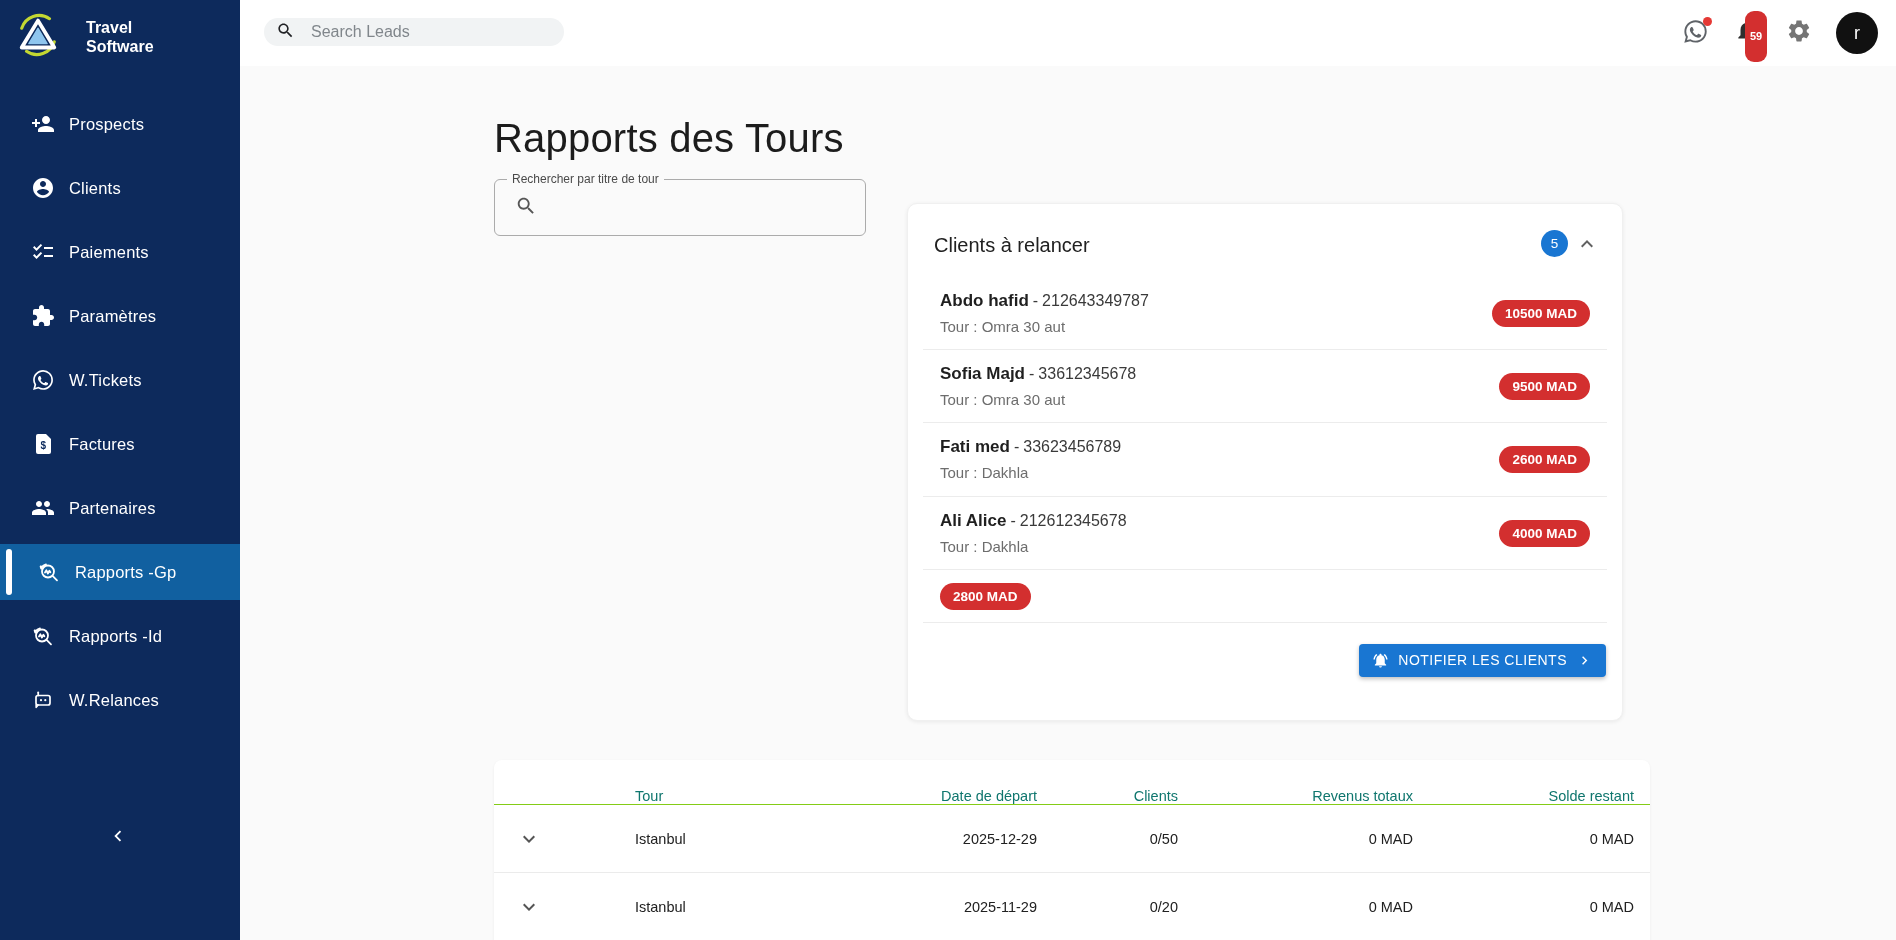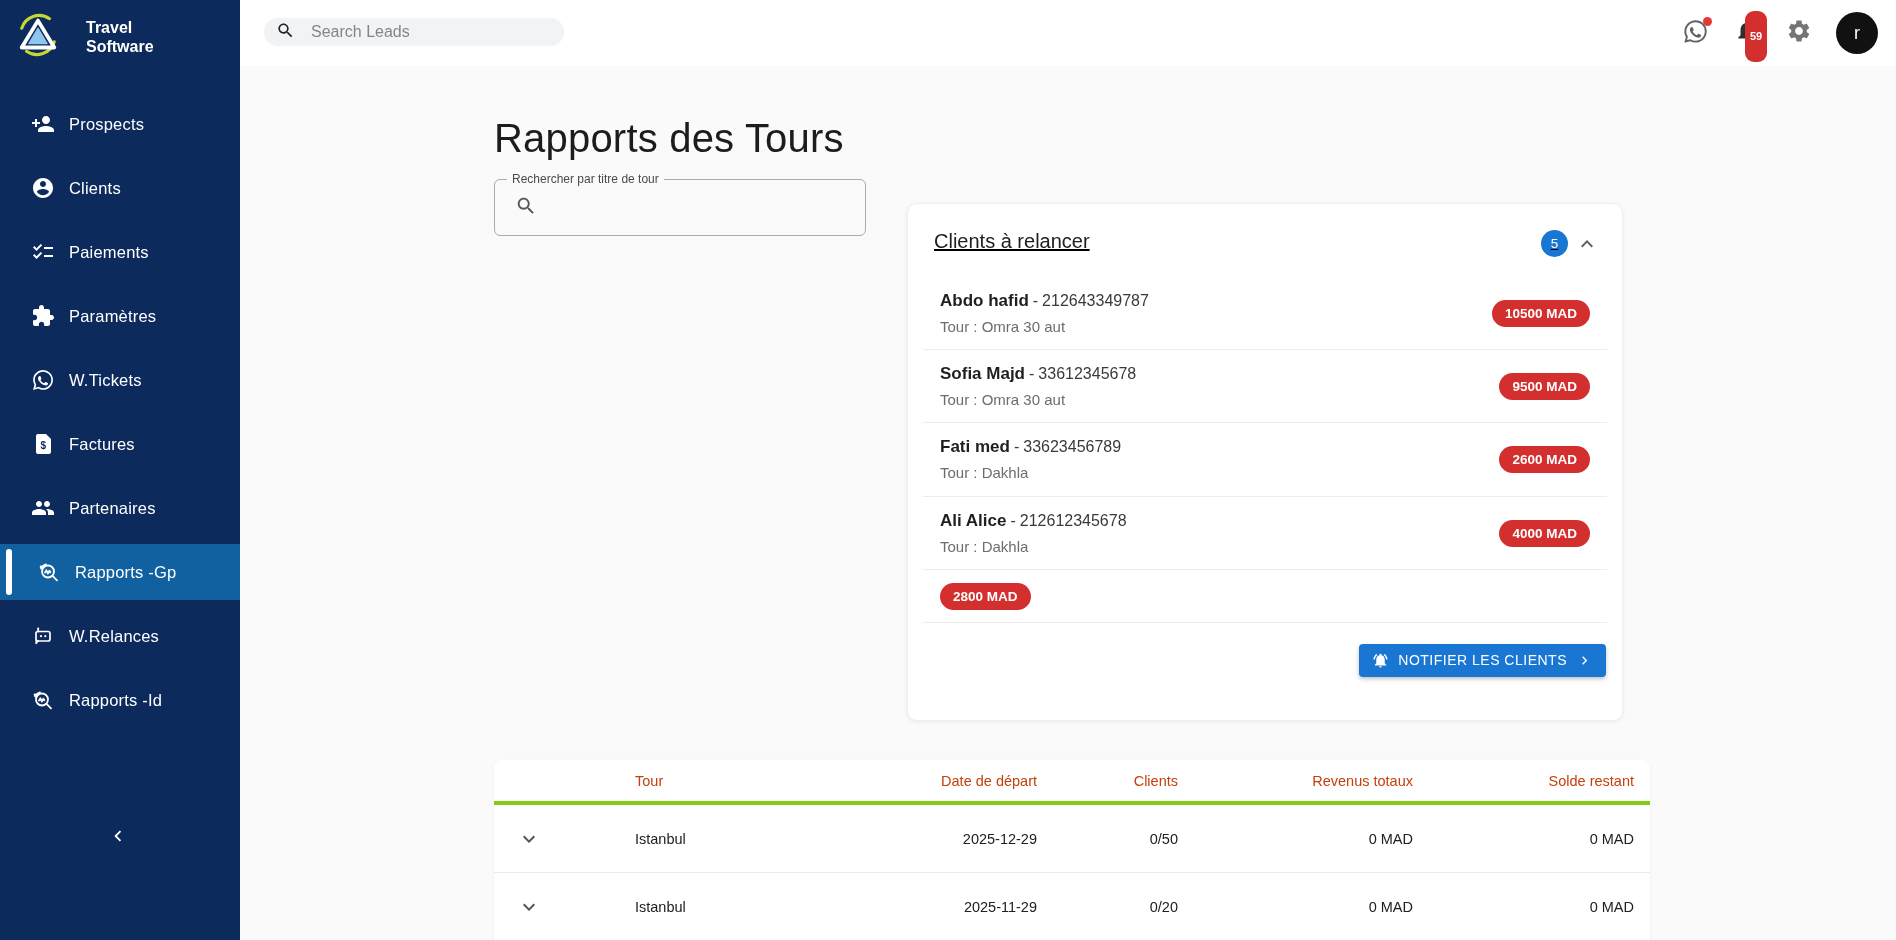--- a/index.html
+++ b/index.html
@@ -29,39 +29,39 @@
   .wa-dot{position:absolute;top:-1px;right:-2px;width:9px;height:9px;background:#e53935;border-radius:50%;}
   .bell-badge{position:absolute;top:-7px;left:13px;background:#d32f2f;color:#fff;font-size:11px;font-weight:bold;border-radius:9px;padding:20px 5px;line-height:1;}
   .avatar{width:42px;height:42px;border-radius:50%;background:#111;color:#fff;display:flex;align-items:center;justify-content:center;font-size:18px;cursor:pointer;}
   
   .page-title{position:absolute;left:494px;top:116px;font-size:40px;color:#1c1c1c;font-weight:400;letter-spacing:.2px;}
   .tour-search{position:absolute;left:494px;top:179px;width:372px;height:57px;border:1px solid #ababab;border-radius:6px;box-sizing:border-box;display:flex;align-items:center;padding-left:20px;gap:10px;}
   .tour-search .field-label{position:absolute;top:-8px;left:12px;background:#fafafa;padding:0 5px;font-size:12px;color:#4a4a4a;}
   .tour-search input{flex:1;border:none;outline:none;background:transparent;height:100%;font-size:17px;color:#222;font-family:"Liberation Sans",sans-serif;}
   
   .relance-card{position:absolute;left:907px;top:203px;width:716px;height:518px;background:#fff;border-radius:10px;border:1px solid #f0f0f0;box-shadow:0 1px 4px rgba(0,0,0,.07);box-sizing:border-box;}
-  .card-header{display:flex;align-items:flex-start;justify-content:space-between;padding:26px 22px 6px 26px;text-decoration:underline;}
+  .card-header{display:flex;align-items:flex-end;justify-content:space-between;padding:26px 22px 6px 26px;}
   .card-title{font-size:20px;color:#212121;}
   .card-header-right{display:flex;align-items:center;gap:6px;}
   .count-badge{width:27px;height:27px;border-radius:50%;background:#1976d2;color:#fff;font-size:13.5px;display:flex;align-items:center;justify-content:center;}
   .caret-btn{width:26px;height:26px;display:flex;align-items:center;justify-content:center;cursor:pointer;}
   .client-list{margin:14px 15px 0 15px;}
   .client-row{display:flex;align-items:center;justify-content:space-between;padding:13px 17px 12px 17px;border-bottom:1px solid #ececec;}
   .client-main{line-height:1.35;}
   .client-name{font-weight:bold;font-size:17px;color:#1f1f1f;}
   .client-sep{font-size:16px;color:#3a3a3a;margin:0 4px;}
   .client-phone{font-size:16px;color:#3a3a3a;}
   .client-tour{font-size:15px;color:#6d6d6d;margin-top:4px;}
   .amount-badge{background:#d32f2f;color:#fff;font-size:13.5px;font-weight:bold;border-radius:14px;padding:6px 13px;white-space:nowrap;}
   .card-actions{display:flex;justify-content:flex-end;margin:21px 16px 0 16px;}
   .notify-btn{background:#1976d2;border:none;color:#fff;font-family:"Liberation Sans",sans-serif;font-size:14px;font-weight:500;letter-spacing:.5px;border-radius:4px;padding:8px 13px;display:flex;align-items:center;gap:9px;cursor:pointer;box-shadow:0 2px 4px rgba(0,0,0,.25);}
   
   .tours-table{position:absolute;left:494px;top:760px;width:1156px;height:185px;background:#fff;border-radius:8px 8px 0 0;box-shadow:0 1px 3px rgba(0,0,0,.06);overflow:hidden;}
   .trow{display:flex;align-items:center;box-sizing:border-box;}
-  .trow.head{height:45px;border-bottom:4px solid #84cc16;color:#c2410c;font-size:14.5px;}
+  .trow.head{height:45px;border-bottom:1px solid #84cc16;color:#0f766e;font-size:14.5px;align-items:flex-end;}
   .trow.body{height:68px;border-bottom:1px solid #ebebeb;color:#212121;font-size:14.5px;}
   .tc{box-sizing:border-box;}
   .tc-expand{width:70px;display:flex;justify-content:center;}
   .tc-tour{width:280px;padding-left:71px;text-align:left;}
   .tc-date{width:209px;text-align:right;padding-right:16px;}
   .tc-clients{width:141px;text-align:right;padding-right:16px;}
   .tc-rev{width:235px;text-align:right;padding-right:16px;}
   .tc-solde{width:221px;text-align:right;padding-right:16px;}
   .expand-btn{width:28px;height:28px;display:flex;align-items:center;justify-content:center;cursor:pointer;}
 </style>
@@ -149,42 +149,42 @@
             <path d="M15.6 15.9 L20 20.3"></path>
             <path d="M8 12.5 l1.4-2.2 1.5 3.2 1.5-2.8 1 1.6"></path>
             <path d="M4.6 7.2 A 8 8 0 0 1 9 4.3"></path>
             <path d="M4.2 8.6 L3.6 6.4 5.8 6.8"></path>
           </svg>
       </span>
       <span class="nav-label">Rapports -Gp</span>
     </div>
     <div class="nav-item">
       <span class="nav-icon">
+        <svg width="24" height="24" viewBox="0 0 24 24" fill="none" stroke="#fff" stroke-width="1.8" stroke-linecap="round" stroke-linejoin="round">
+            <circle cx="11" cy="11.5" r="6"></circle>
+            <path d="M15.6 15.9 L20 20.3"></path>
+            <path d="M8 12.5 l1.4-2.2 1.5 3.2 1.5-2.8 1 1.6"></path>
+            <path d="M4.6 7.2 A 8 8 0 0 1 9 4.3"></path>
+            <path d="M4.2 8.6 L3.6 6.4 5.8 6.8"></path>
+          </svg>
+      </span>
+      <span class="nav-label">Rapports -Id</span>
+    </div>
+    <div class="nav-item">
+      <span class="nav-icon">
         <svg width="24" height="24" viewBox="0 0 24 24" fill="none" stroke="#fff" stroke-width="1.7" stroke-linecap="round" stroke-linejoin="round">
             <rect x="5" y="7.5" width="14" height="9.5" rx="2"></rect>
             <circle cx="10" cy="12.2" r="1.1" fill="#fff" stroke="none"></circle>
             <circle cx="14.3" cy="12.2" r="1.1" fill="#fff" stroke="none"></circle>
             <path d="M7.2 7.5 V5"></path>
             <circle cx="7.2" cy="4.4" r="1" fill="#fff" stroke="none"></circle>
             <path d="M7 17 L5.2 19.3 V17"></path>
           </svg>
       </span>
       <span class="nav-label">W.Relances</span>
-    </div>
-    <div class="nav-item">
-      <span class="nav-icon">
-        <svg width="24" height="24" viewBox="0 0 24 24" fill="none" stroke="#fff" stroke-width="1.8" stroke-linecap="round" stroke-linejoin="round">
-            <circle cx="11" cy="11.5" r="6"></circle>
-            <path d="M15.6 15.9 L20 20.3"></path>
-            <path d="M8 12.5 l1.4-2.2 1.5 3.2 1.5-2.8 1 1.6"></path>
-            <path d="M4.6 7.2 A 8 8 0 0 1 9 4.3"></path>
-            <path d="M4.2 8.6 L3.6 6.4 5.8 6.8"></path>
-          </svg>
-      </span>
-      <span class="nav-label">Rapports -Id</span>
     </div>
   </div>
 
   <div class="collapse-btn">
     <span>
       <svg width="22" height="22" viewBox="0 0 24 24" fill="#fff">
           <path d="M15.41 7.41L14 6l-6 6 6 6 1.41-1.41L10.83 12z"></path>
         </svg>
     </span>
   </div>

